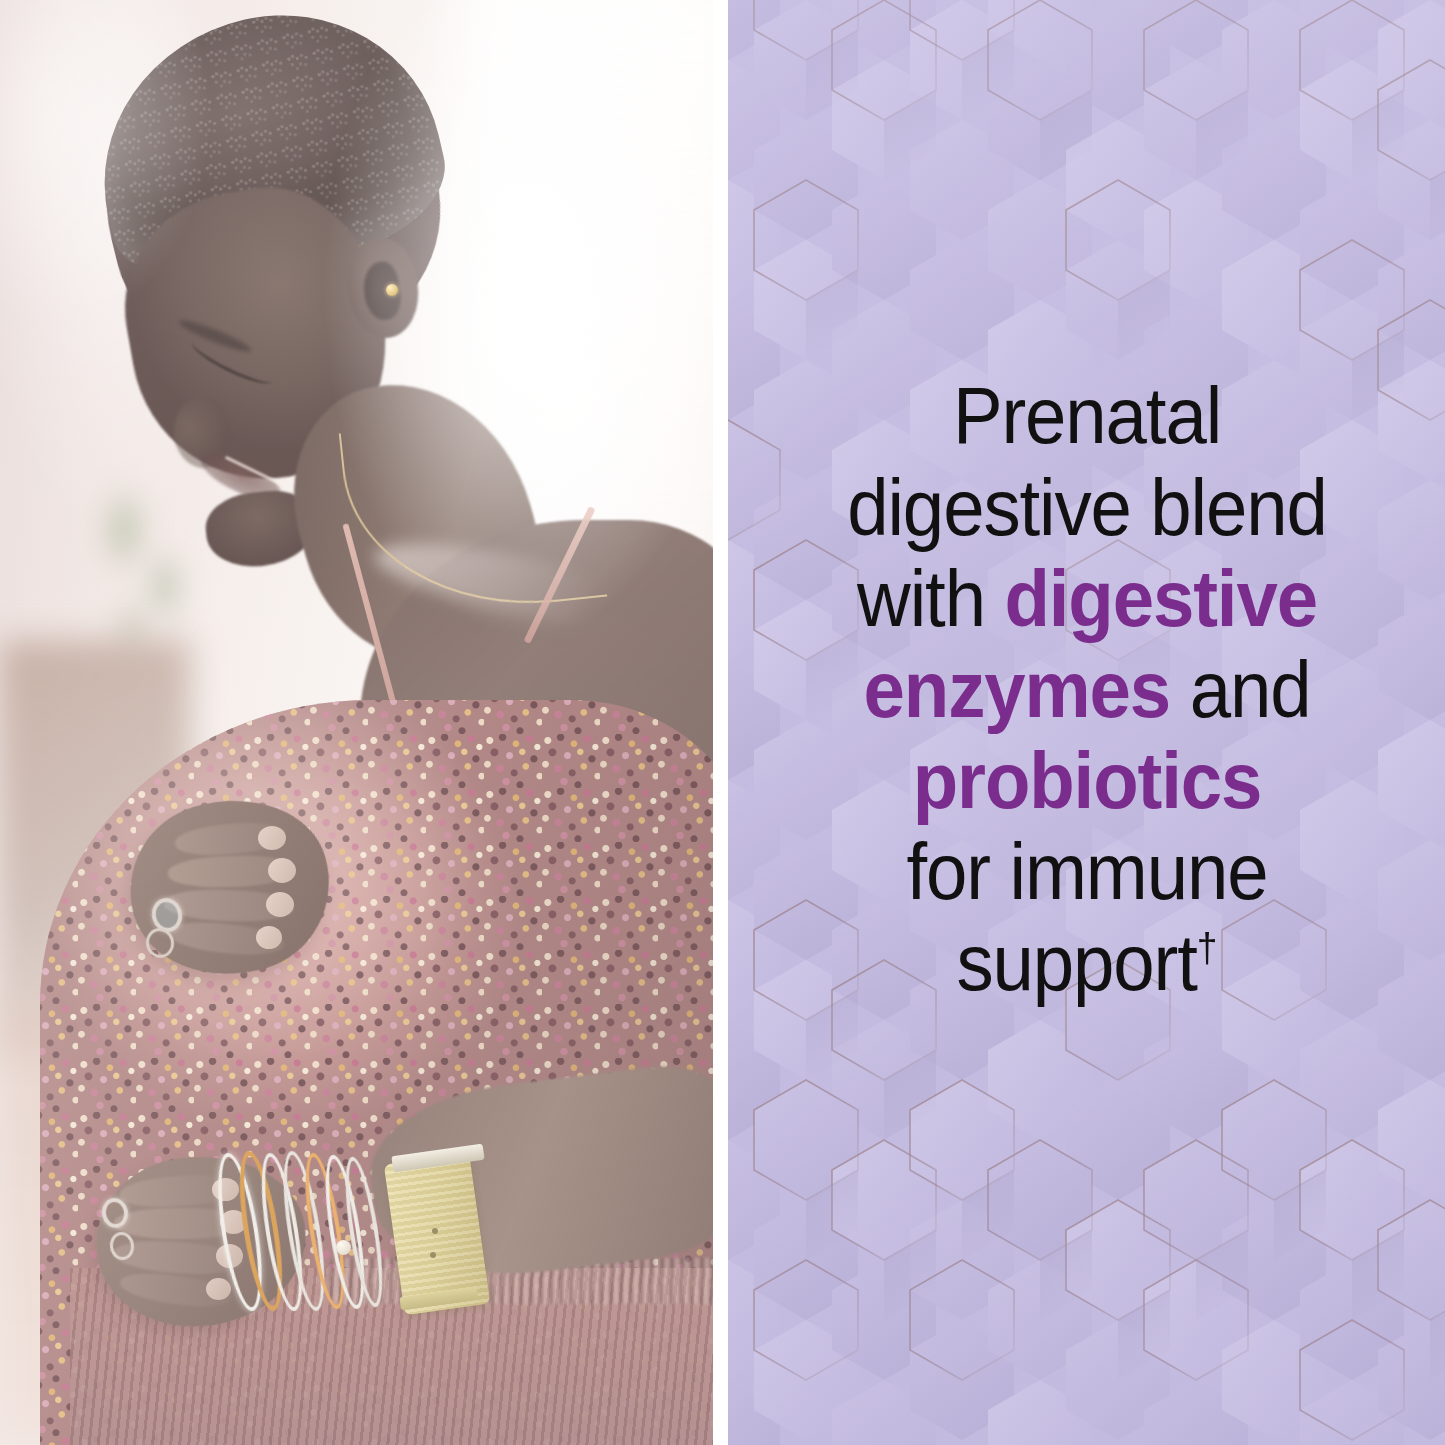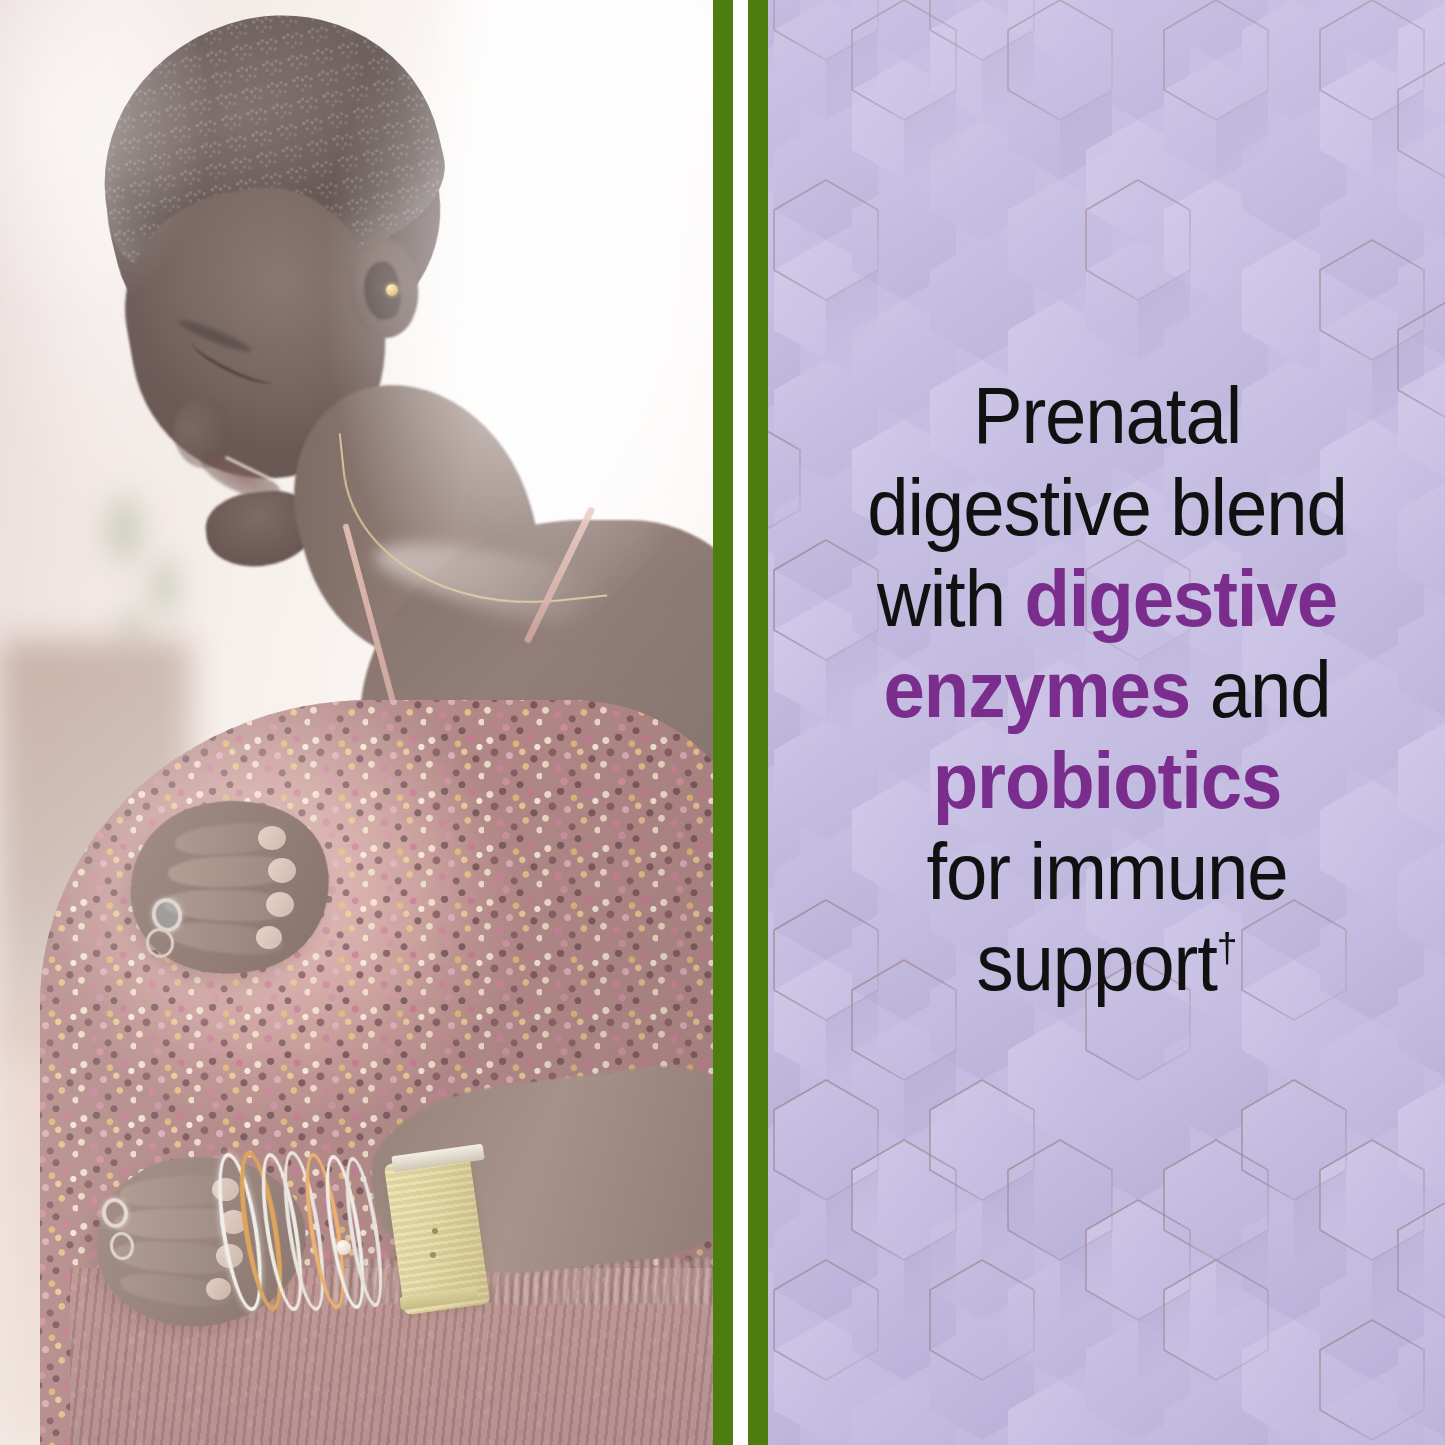--- a/index.html
+++ b/index.html
@@ -9,21 +9,20 @@
     background:#ffffff;
     font-family:"Liberation Sans", sans-serif;
     overflow:hidden;
   }
 
   .canvas {
     position:relative;
     width:1445px; height:1445px;
     background:#4d7c0f;
     display:flex;
-    gap:20px;
   }
 
   
   .photo-pane {
     position:relative;
     width:713px; height:1445px;
     overflow:hidden;
     background:#efe6e4;
     flex:0 0 713px;
   }

